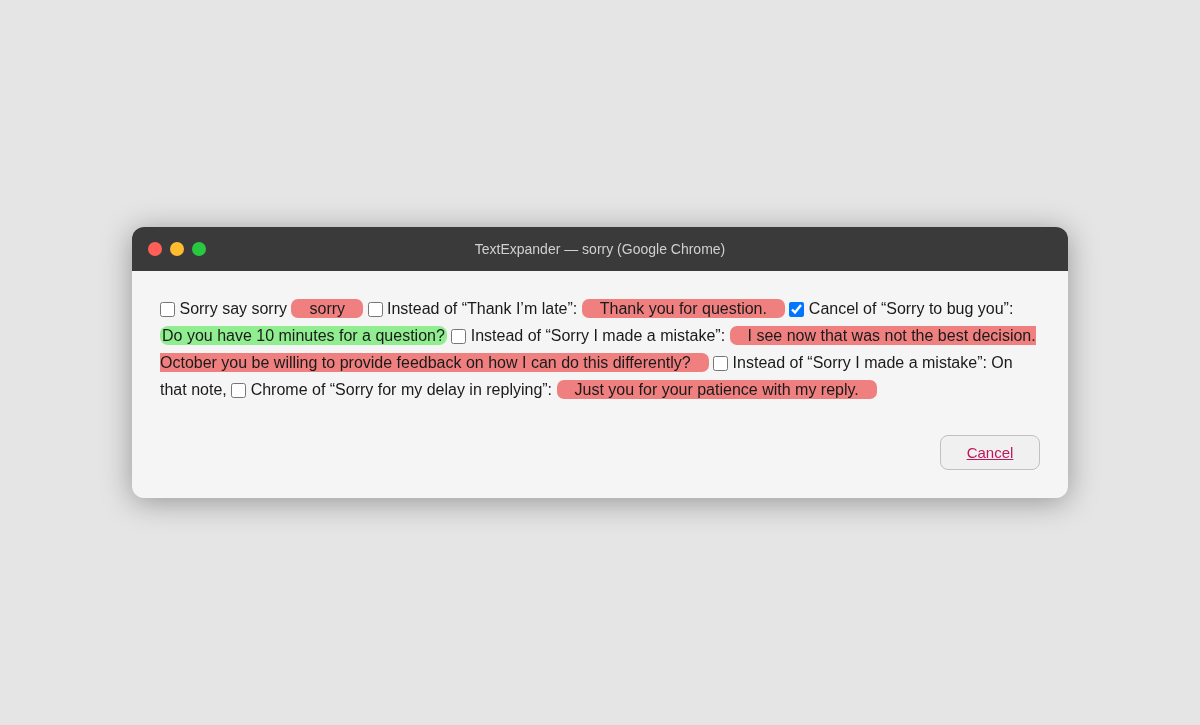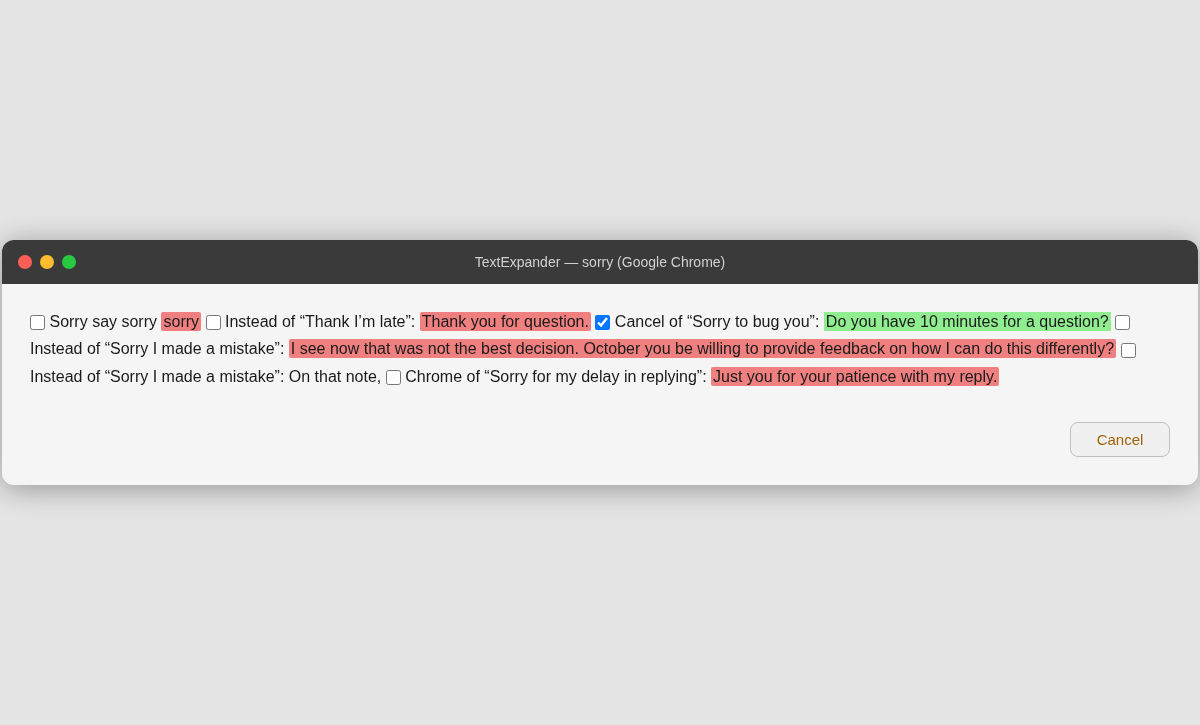--- a/index.html
+++ b/index.html
@@ -12,21 +12,21 @@
       width: 1200px;
       height: 725px;
       background: #e5e5e5;
       display: flex;
       align-items: center;
       justify-content: center;
       font-family: -apple-system, BlinkMacSystemFont, "Helvetica Neue", sans-serif;
     }
 
     .window {
-      width: 1196px;
+      width: 936px;
       background: #f5f5f5;
       border-radius: 12px;
       box-shadow: 0 4px 30px rgba(0,0,0,0.35);
       overflow: hidden;
     }
 
     .titlebar {
       background: #3a3a3a;
       height: 44px;
       display: flex;
@@ -67,27 +67,27 @@
       line-height: 1.7;
       color: #1a1a1a;
     }
 
     .text-block {
       margin-bottom: 32px;
     }
 
     .highlight-red {
       background-color: #f08080;
-      border-radius: 2px;
-      padding: 1px 2px;
+      border-radius: 7px;
+      padding: 1px 18px;
     }
 
     .highlight-green {
       background-color: #90ee90;
-      border-radius: 0;
+      border-radius: 8px;
       padding: 1px 2px;
     }
 
     .cb-wrap {
       display: inline-flex;
       align-items: center;
       gap: 4px;
       vertical-align: middle;
     }
 
@@ -107,21 +107,22 @@
 
     .btn {
       min-width: 100px;
       padding: 8px 24px;
       border-radius: 8px;
       font-size: 15px;
       font-weight: 400;
       cursor: pointer;
       border: 1px solid #c0c0c0;
       background: #f0f0f0;
-      color: #a16207;
+      color: #be185d;
+      text-decoration: underline;
     }
 
     .btn-ok {
       background: #f0f0f0;
     }
   </style>
 </head>
 <body>
 
 <div class="window">

